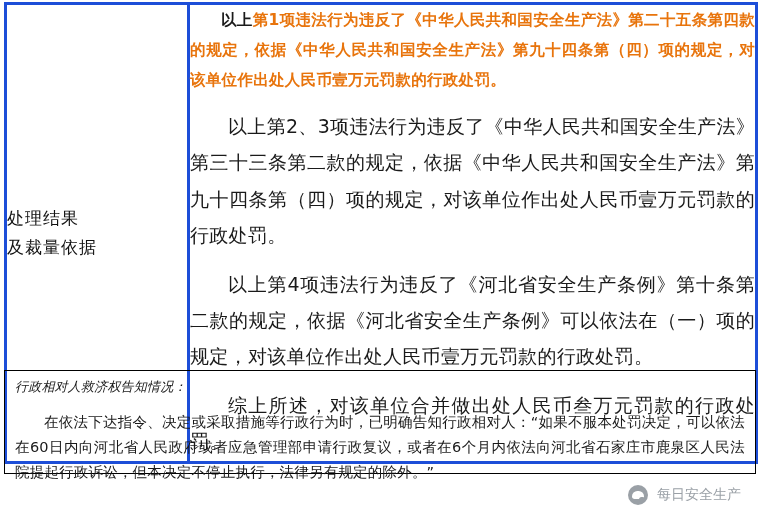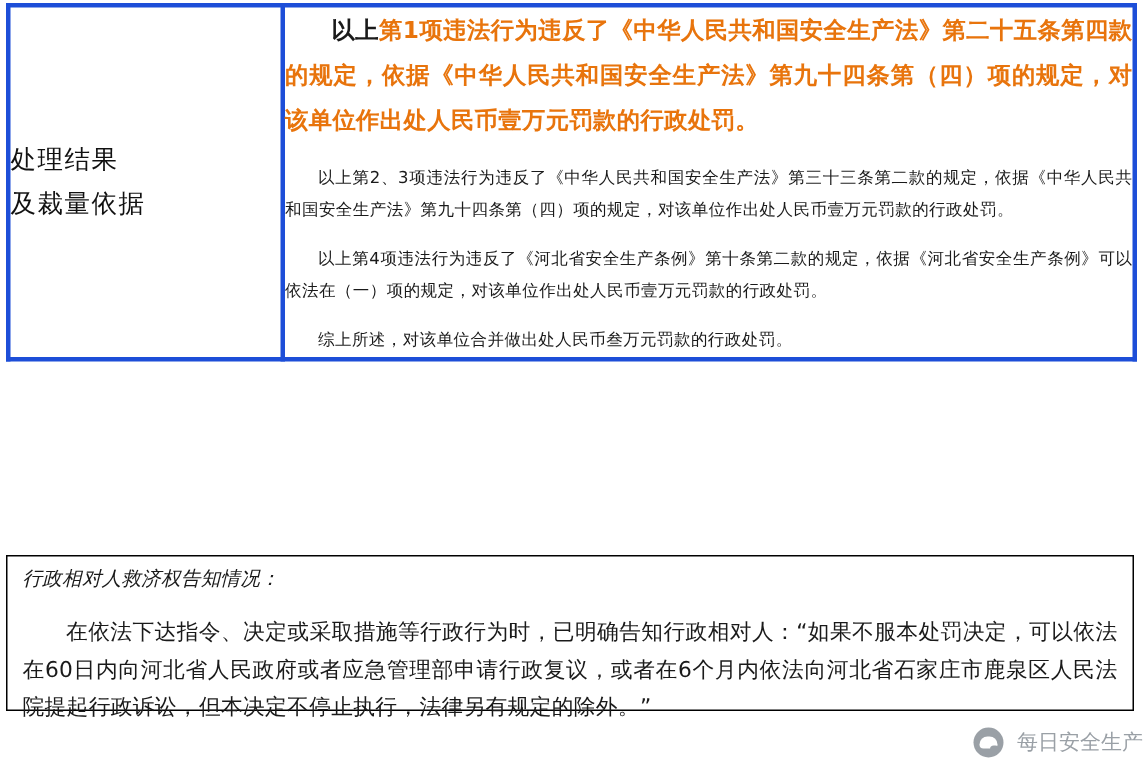--- a/index.html
+++ b/index.html
@@ -44,21 +44,21 @@
     letter-spacing: 1px;
     padding: 4px 6px;
   }
   .label-cell div { white-space: nowrap; }
   .content-cell {
     padding: 8px 14px 10px 14px;
     vertical-align: top;
   }
   p.para {
     margin: 0 0 12px 0;
-    font-size: 11px;
+    font-size: 19px;
     line-height: 1.92;
     text-align: justify;
     text-indent: 2em;
     letter-spacing: 0.3px;
   }
   p.para:last-child { margin-bottom: 1px; }
   p.p-red {
     color: #e8740c;
     font-weight: bold;
     font-size: 15.5px;
@@ -89,21 +89,21 @@
     line-height: 1.72;
     text-align: justify;
     text-indent: 2em;
     letter-spacing: 0.2px;
     margin-top: 12px;
   }
 
   
   .badge {
     position: absolute;
-    right: 0;
+    right: 21px;
     bottom: 10px;
     display: flex;
     align-items: center;
     gap: 9px;
     color: #9aa0a6;
     font-size: 14px;
   }
   .badge .logo {
     width: 20px; height: 20px;
     border-radius: 50%;

